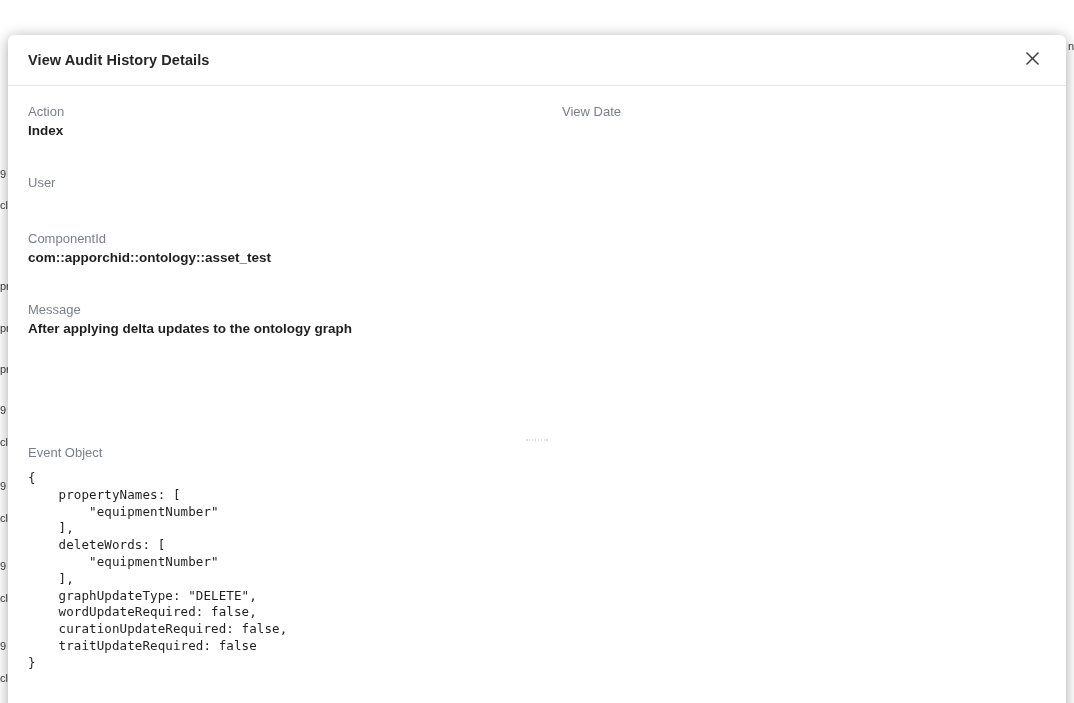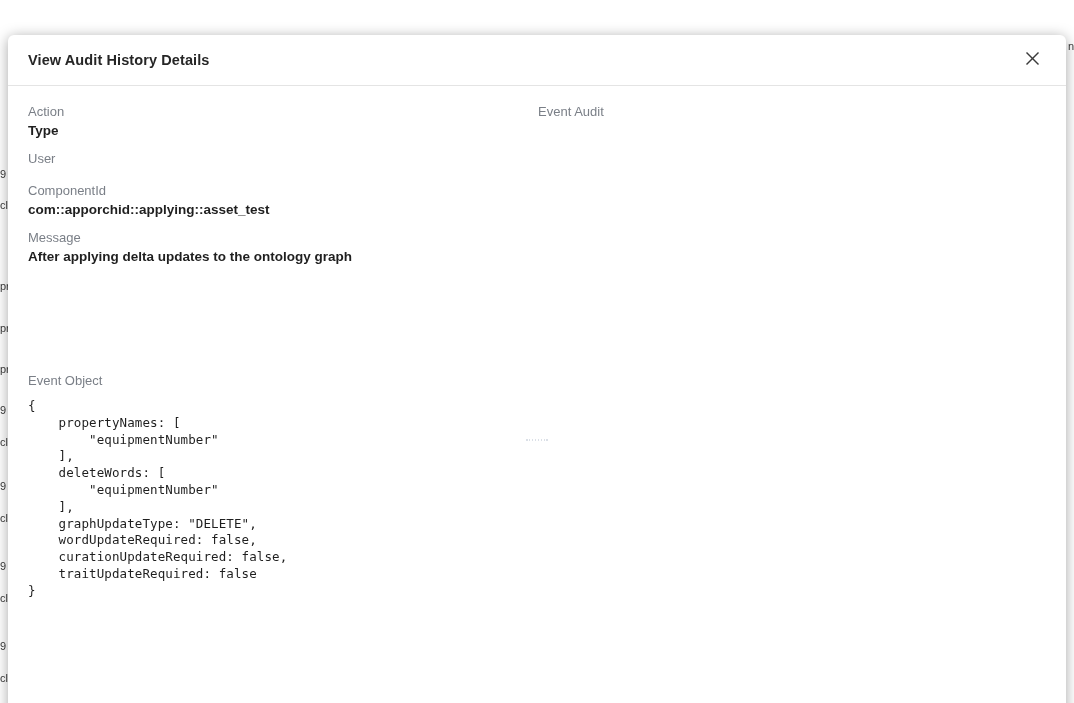--- a/index.html
+++ b/index.html
@@ -89,20 +89,21 @@
     position: relative;
     height: calc(687px - 51px);
     box-sizing: border-box;
   }
 
   .grid {
     display: grid;
     grid-template-columns: 510px 1fr;
     column-gap: 0px;
     row-gap: 0px;
+    gap: 24px;
   }
 
   .field {
     margin-bottom: 13px;
   }
   .field-label {
     font-size: 13px;
     color: #7a7f87;
     margin-bottom: 4px;
     font-family: "Liberation Sans", sans-serif;
@@ -190,37 +191,37 @@
       </span>
     </div>
   </div>
 
   <div class="modal-body">
 
     <div class="grid">
 
       <div class="field">
         <div class="field-label">Action</div>
-        <div class="field-value">Type</div>
-      </div>
-
-      <div class="field">
-        <div class="field-label">Event Audit</div>
+        <div class="field-value">Index</div>
+      </div>
+
+      <div class="field">
+        <div class="field-label">View Date</div>
       </div>
 
       <div class="field">
         <div class="field-label">User</div>
       </div>
 
       <div class="field">
       </div>
 
       <div class="field full-row">
         <div class="field-label">ComponentId</div>
-        <div class="field-value">com::apporchid::applying::asset_test</div>
+        <div class="field-value">com::apporchid::ontology::asset_test</div>
       </div>
 
       <div class="field full-row">
         <div class="field-label">Message</div>
         <div class="field-value">After applying delta updates to the ontology graph</div>
       </div>
 
     </div>
 
     <div class="spacer-block"></div>

